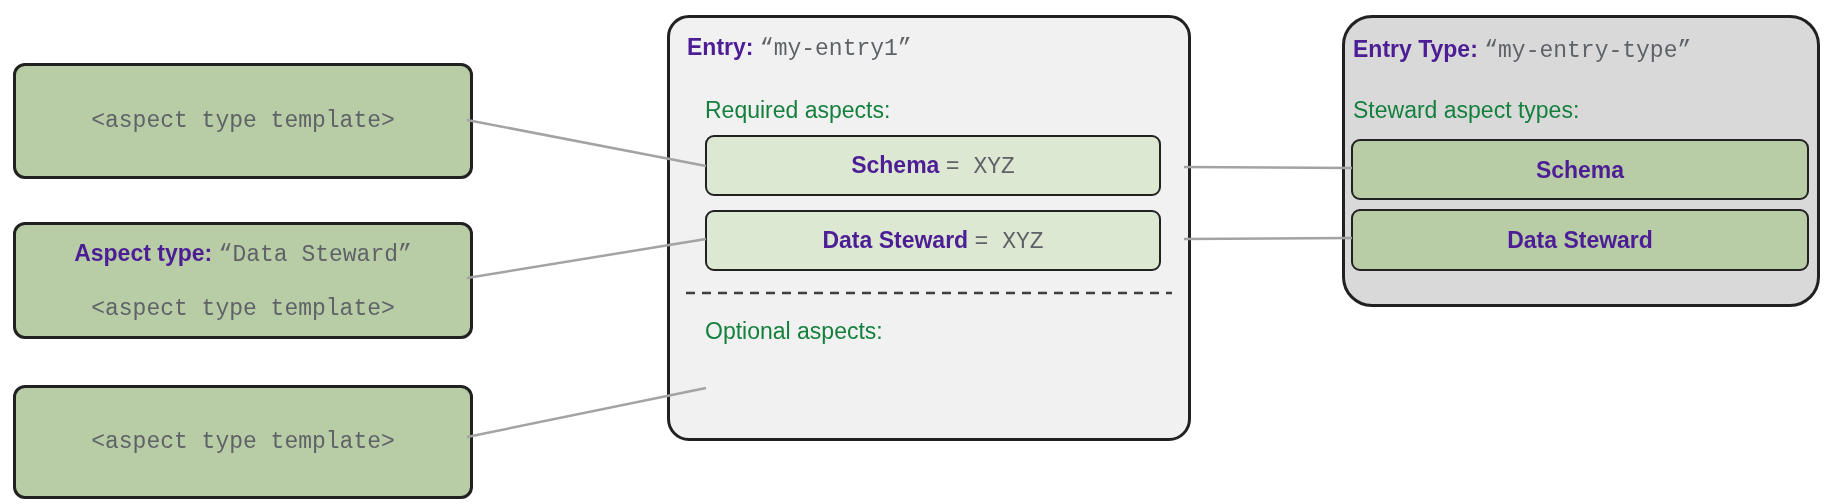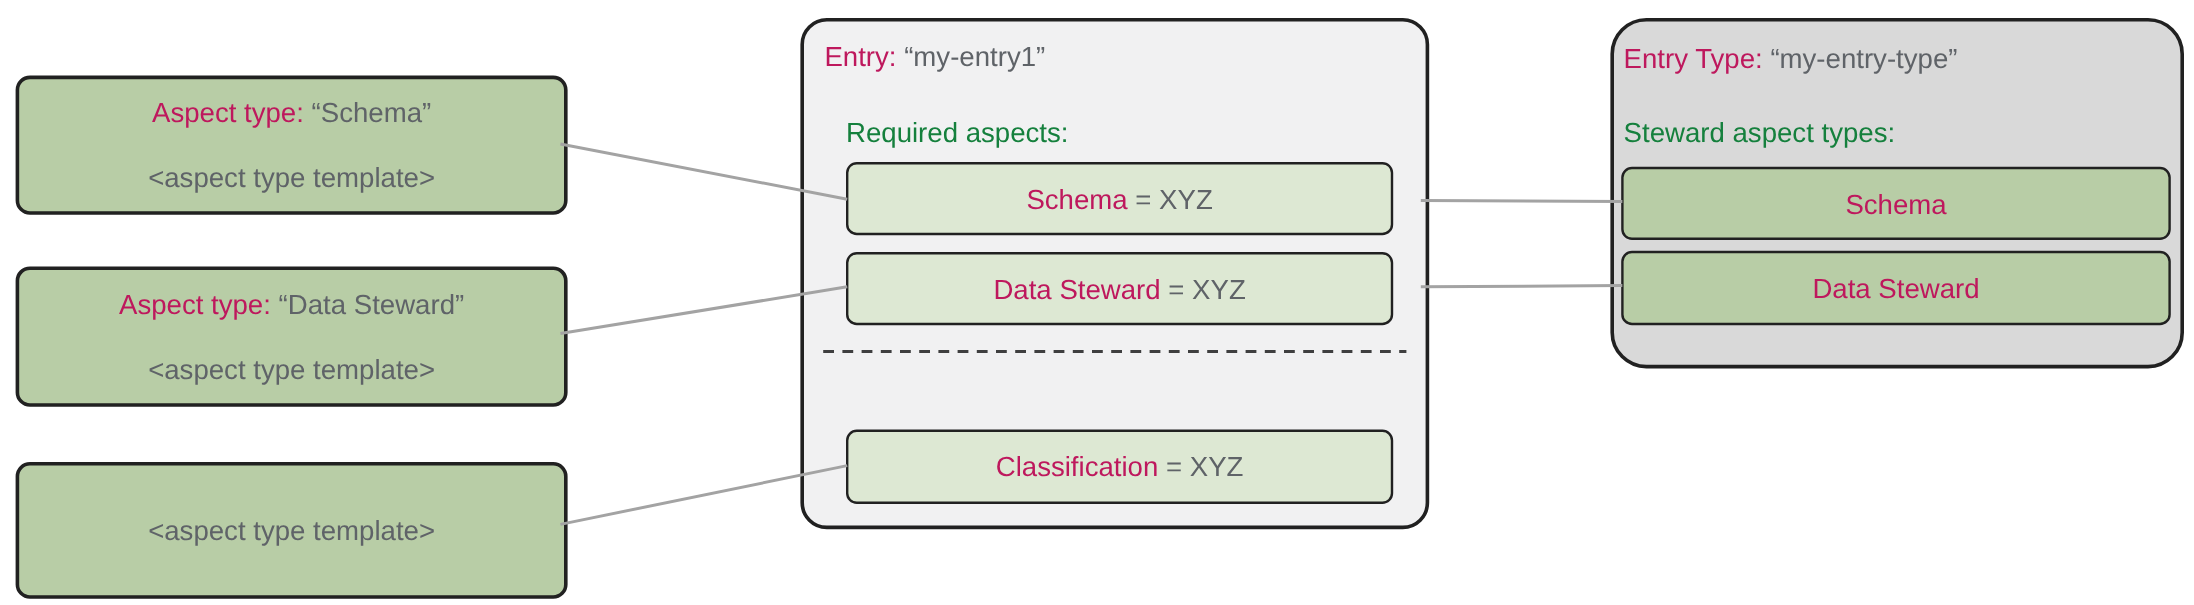--- a/index.html
+++ b/index.html
@@ -17,36 +17,32 @@
   .panel{position:absolute;border:3px solid #212121;z-index:1;}
   .entry-panel{background:#f1f1f2;border-radius:22px;}
   .entry-type-panel{background:#d9d9d9;border-radius:30px;}
   
   .chip{
     position:absolute;border:2.5px solid #212121;border-radius:9px;
     display:flex;align-items:center;justify-content:center;text-align:center;z-index:1;
   }
   .chip-light{background:#dde8d3;}
   .chip-green{background:#b8cda6;}
-  .b{font-weight:normal;color:#be185d;}
-  .v{color:#5f6368;}
+  .b{font-weight:bold;color:#4c1d95;}
+  .v{color:#5f6368;font-family:Liberation Mono, monospace;}
   .heading{position:absolute;color:#15803d;}
   .panel-header{position:absolute;white-space:nowrap;}
   .wires{position:absolute;left:0;top:0;z-index:2;pointer-events:none;}
 </style>
 </head>
 <body>
 
 <div class="canvas">
 
   <div class="node" style="left:13px;top:63px;width:454px;height:110px">
-    <div>
-      <span class="b">Aspect type:</span>
-      <span class="v">“Schema”</span>
-    </div>
     <div class="v">&lt;aspect type template&gt;</div>
   </div>
 
   <div class="node" style="left:13px;top:222px;width:454px;height:111px">
     <div>
       <span class="b">Aspect type:</span>
       <span class="v">“Data Steward”</span>
     </div>
     <div class="v">&lt;aspect type template&gt;</div>
   </div>
@@ -70,27 +66,22 @@
       </span>
     </div>
 
     <div class="chip chip-light" style="left:35px;top:192px;width:452px;height:57px">
       <span>
         <span class="b">Data Steward</span>
         <span class="v">= XYZ</span>
       </span>
     </div>
 
+    <div class="heading" style="left:35px;top:299px">Optional aspects:</div>
 
-    <div class="chip chip-light" style="left:35px;top:340px;width:452px;height:58px">
-      <span>
-        <span class="b">Classification</span>
-        <span class="v">= XYZ</span>
-      </span>
-    </div>
   </div>
 
   <div class="panel entry-type-panel" style="left:1342px;top:15px;width:472px;height:286px">
     <div class="panel-header" style="left:8px;top:17px">
       <span class="b">Entry Type:</span>
       <span class="v">“my-entry-type”</span>
     </div>
 
     <div class="heading" style="left:8px;top:78px">Steward aspect types:</div>
 

